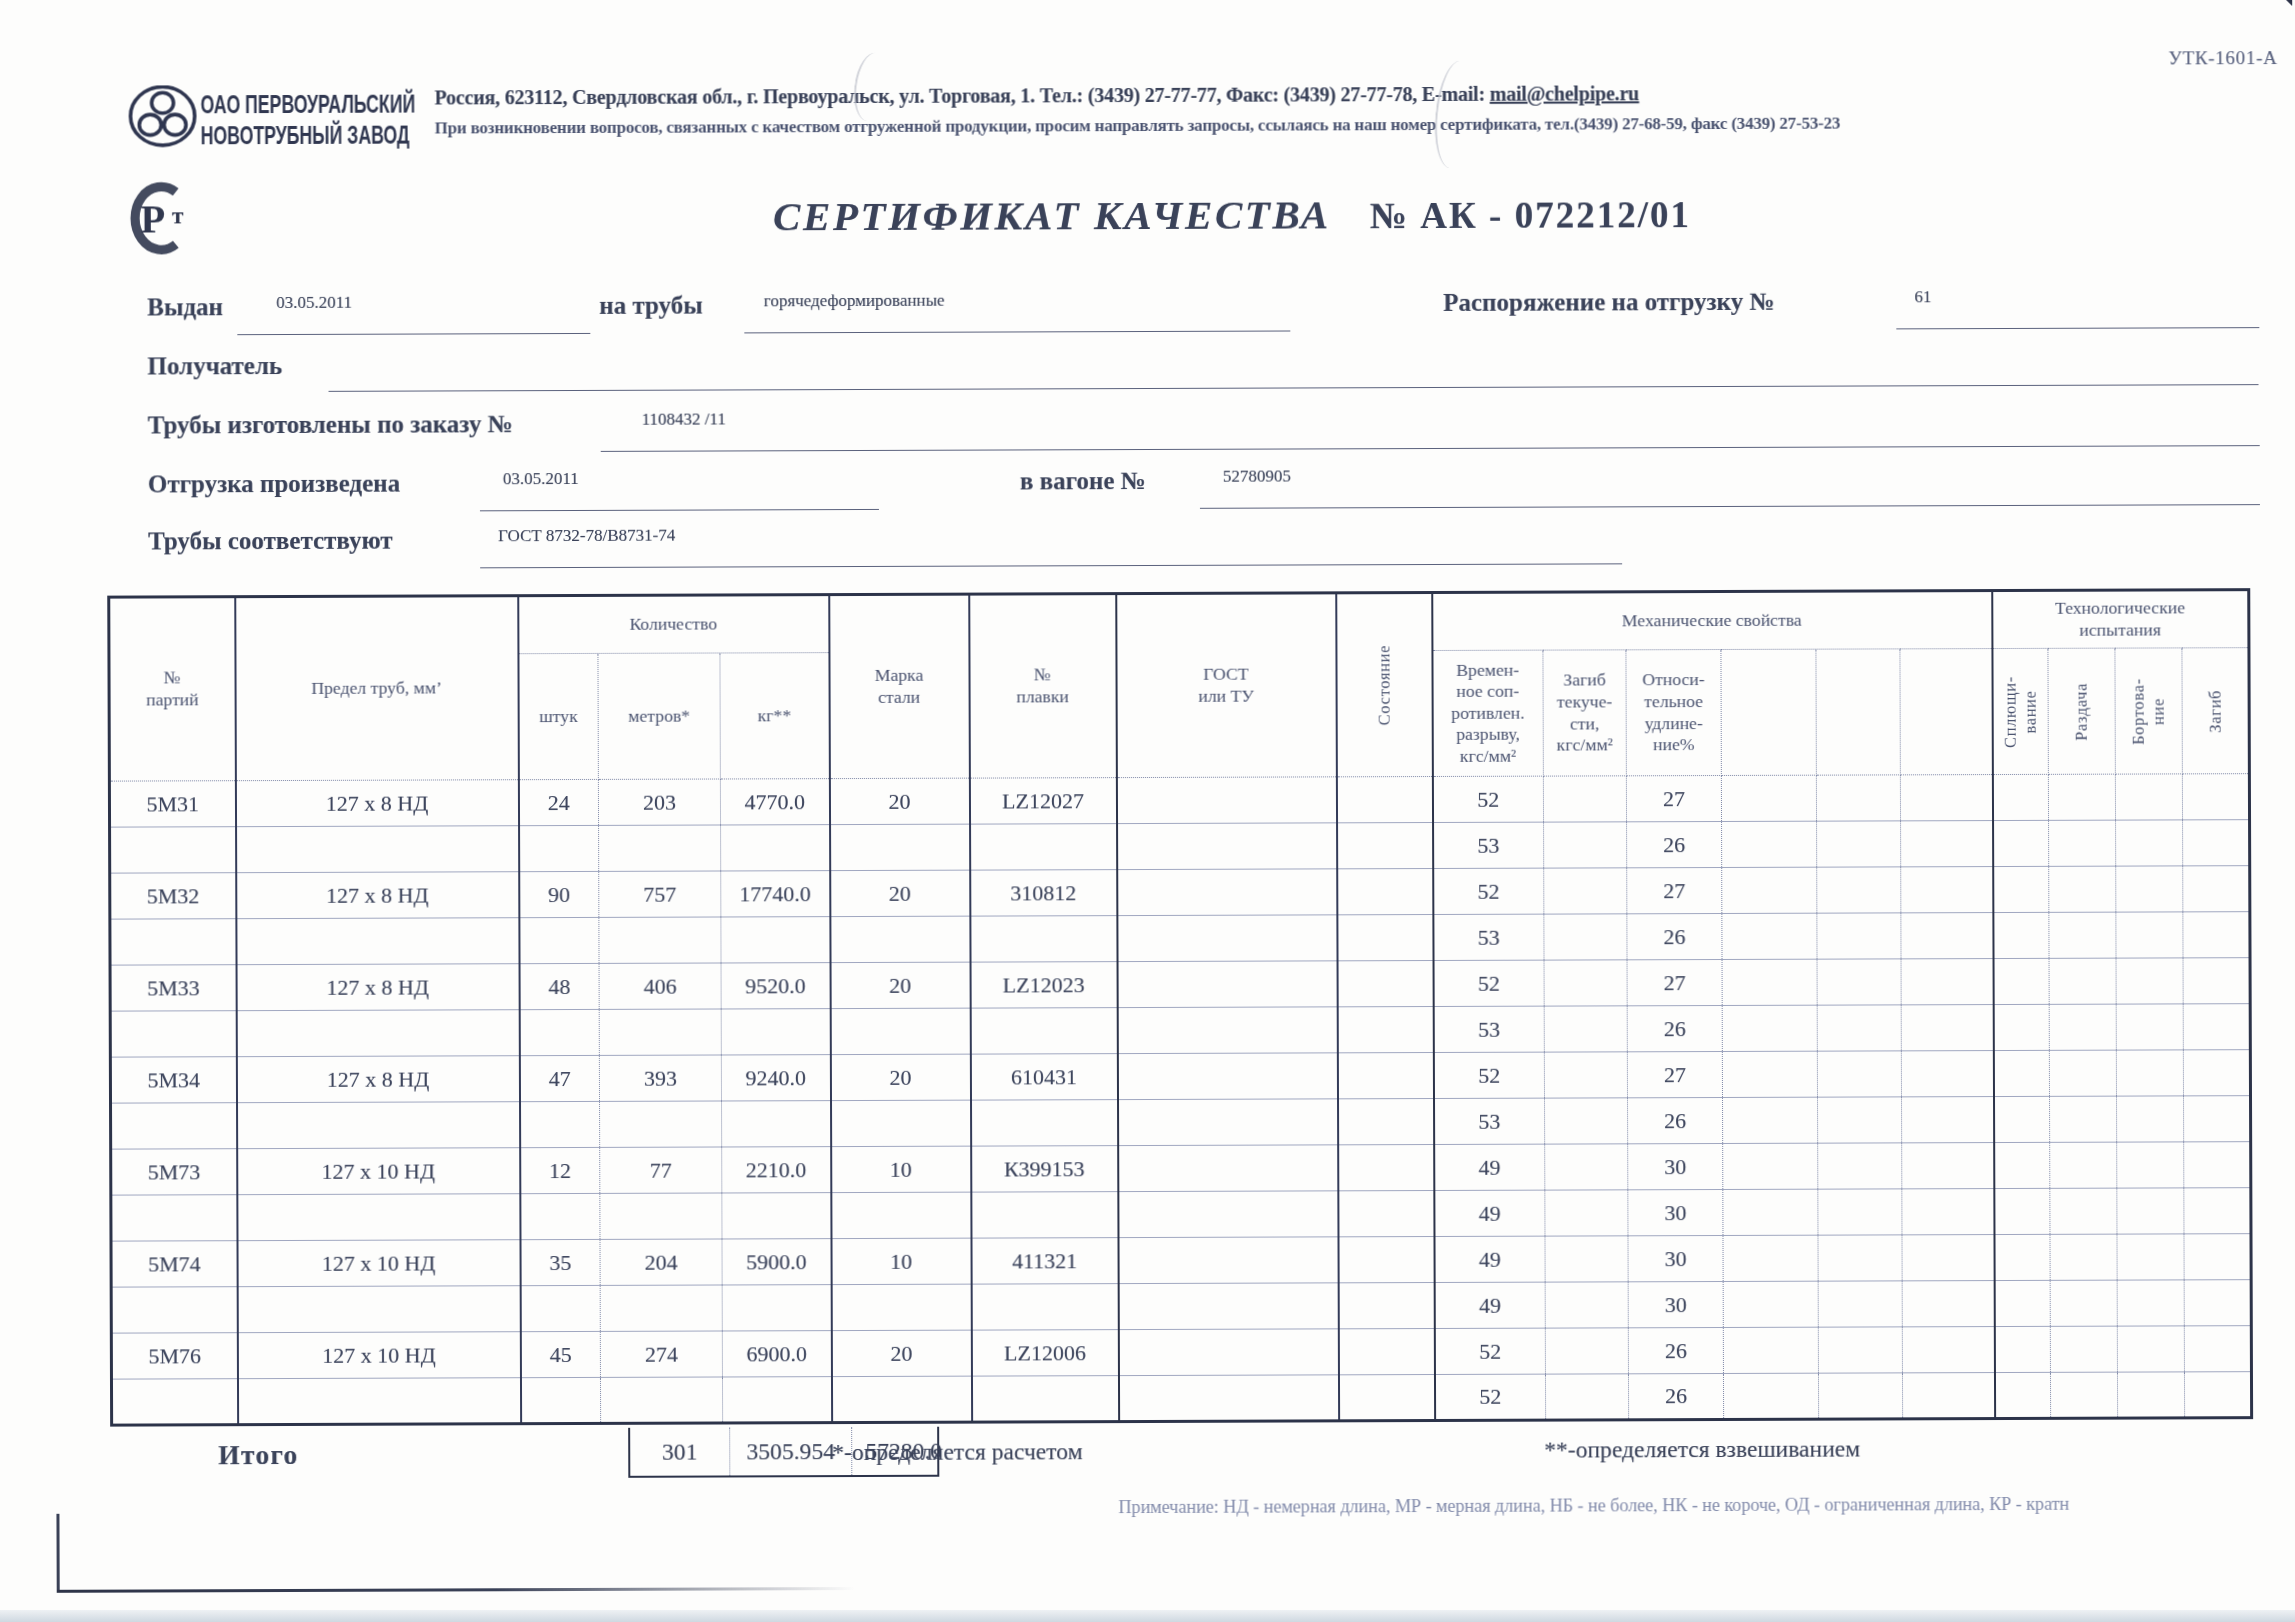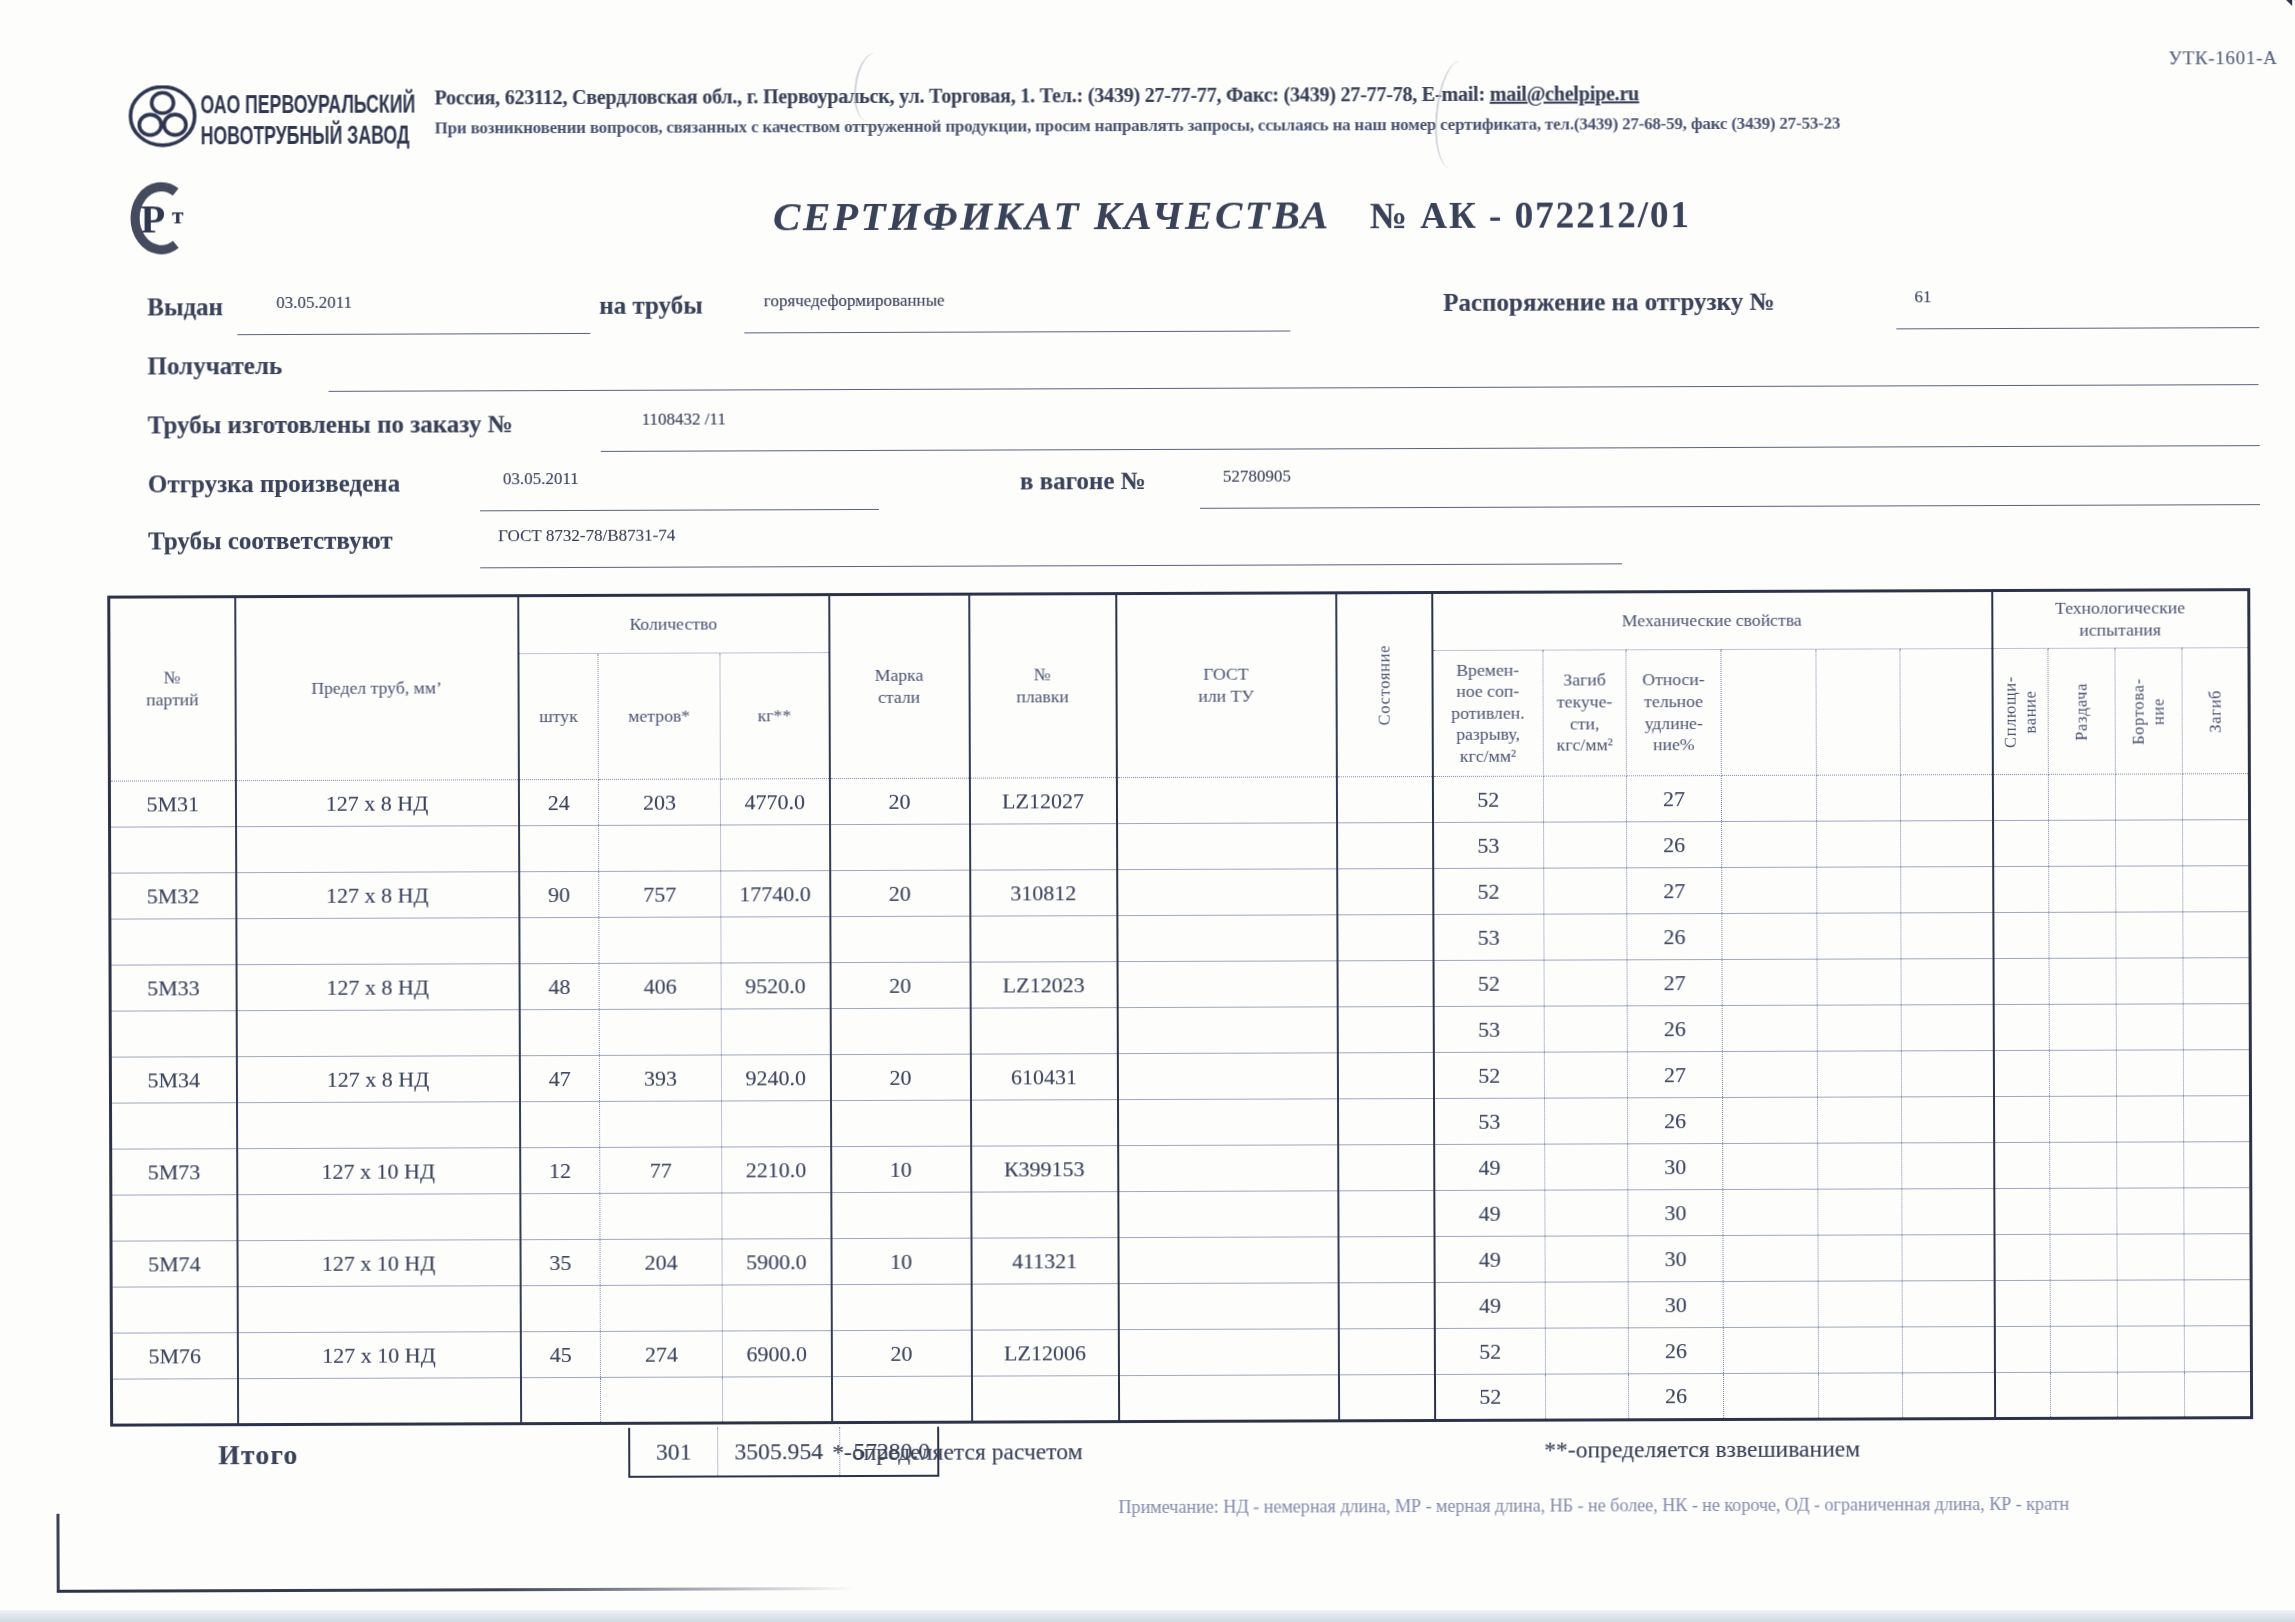--- a/index.html
+++ b/index.html
@@ -47,21 +47,21 @@
   tbody tr{height:46px;border-bottom:0.7px solid #a0a7c0;}
   tbody tr:first-child td{border-top:2.6px solid #2c3349;}
   .bR3{border-right:2px solid #333b58 !important;}
   .bR4{border-right:2.6px solid #2c3349 !important;}
   .vcell{position:relative;}
   .vtx{position:absolute;left:50%;top:50%;transform:translate(-50%,-50%) rotate(-90deg);
     white-space:pre-line;font-size:16.4px;line-height:1.2;letter-spacing:0.7px;color:#4a536f;}
   
   .totbox{left:626px;top:1426px;width:311px;height:50px;border:2.6px solid #2c3349;border-top:none;box-sizing:border-box;display:flex;}
   .totbox .tc{flex:0 0 auto;display:flex;align-items:center;justify-content:center;font-size:23.6px;box-sizing:border-box;}
-  .tc1{width:88px;border-right:0.7px dotted #7f88a7;}
+  .tc1{width:100px;border-right:0.7px dotted #7f88a7;}
   .tc2{width:122px;border-right:0.7px dotted #7f88a7;}
   .tc3{width:103px;}
   .totlabel{left:216px;top:1436px;width:209px;text-align:left;font-weight:bold;font-size:27.5px;letter-spacing:1.3px;}
   .fn{font-size:23.6px;white-space:nowrap;}
   .fn1{left:830px;top:1438px;}
   .fn2{left:1542px;top:1438px;}
   .note{left:1116px;top:1497px;font-size:18.3px;color:#828bab;white-space:nowrap;letter-spacing:-0.1px;}
   
   .corner-v{left:54px;top:1510px;width:2.6px;height:79px;background:#3a4157;}
   .corner-h{left:54px;top:1586px;width:798px;height:3.3px;background:linear-gradient(to right,#2e3448 0%,#3a4157 55%,rgba(58,65,87,0) 100%);}

